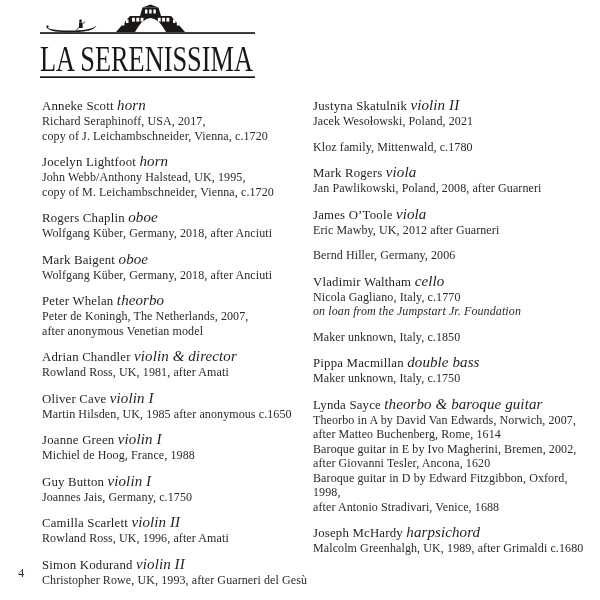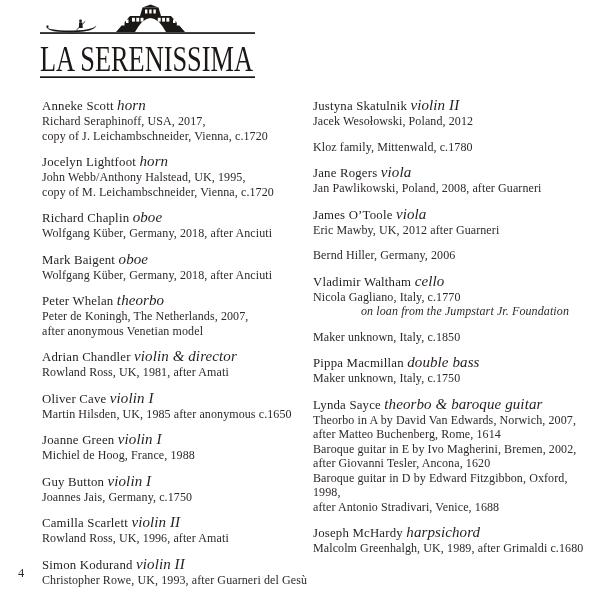--- a/index.html
+++ b/index.html
@@ -36,21 +36,21 @@
     font-style: italic;
     font-size: 15px;
     letter-spacing: 0.1px;
   }
   .detail {
     font-size: 12px;
     line-height: 14.5px;
     letter-spacing: 0.1px;
     color: #2e2927;
   }
-  .note { font-style: italic; margin-left: 48px; }
+  .note { font-style: italic; }
   .page-number {
     position: absolute;
     left: 18px; top: 566px;
     font-size: 12.5px;
     color: #2e2927;
   }
 </style>
 </head>
 <body>
 
@@ -102,21 +102,21 @@
         <div class="entry-name"><span>Anneke Scott </span><span class="instrument">horn</span></div>
         <div class="detail">Richard Seraphinoff, USA, 2017,</div>
         <div class="detail">copy of J. Leichambschneider, Vienna, c.1720</div>
       </div>
       <div class="entry">
         <div class="entry-name"><span>Jocelyn Lightfoot </span><span class="instrument">horn</span></div>
         <div class="detail">John Webb/Anthony Halstead, UK, 1995,</div>
         <div class="detail">copy of M. Leichambschneider, Vienna, c.1720</div>
       </div>
       <div class="entry">
-        <div class="entry-name"><span>Richard Chaplin </span><span class="instrument">oboe</span></div>
+        <div class="entry-name"><span>Rogers Chaplin </span><span class="instrument">oboe</span></div>
         <div class="detail">Wolfgang Küber, Germany, 2018, after Anciuti</div>
       </div>
       <div class="entry">
         <div class="entry-name"><span>Mark Baigent </span><span class="instrument">oboe</span></div>
         <div class="detail">Wolfgang Küber, Germany, 2018, after Anciuti</div>
       </div>
       <div class="entry">
         <div class="entry-name"><span>Peter Whelan </span><span class="instrument">theorbo</span></div>
         <div class="detail">Peter de Koningh, The Netherlands, 2007,</div>
         <div class="detail">after anonymous Venetian model</div>
@@ -142,27 +142,27 @@
         <div class="detail">Rowland Ross, UK, 1996, after Amati</div>
       </div>
       <div class="entry">
         <div class="entry-name"><span>Simon Kodurand </span><span class="instrument">violin II</span></div>
         <div class="detail">Christopher Rowe, UK, 1993, after Guarneri del Gesù</div>
       </div>
     </div>
   <div class="col col-right">
       <div class="entry">
         <div class="entry-name"><span>Justyna Skatulnik </span><span class="instrument">violin II</span></div>
-        <div class="detail">Jacek Wesołowski, Poland, 2012</div>
+        <div class="detail">Jacek Wesołowski, Poland, 2021</div>
       </div>
       <div class="entry">
         <div class="detail">Kloz family, Mittenwald, c.1780</div>
       </div>
       <div class="entry">
-        <div class="entry-name"><span>Jane Rogers </span><span class="instrument">viola</span></div>
+        <div class="entry-name"><span>Mark Rogers </span><span class="instrument">viola</span></div>
         <div class="detail">Jan Pawlikowski, Poland, 2008, after Guarneri</div>
       </div>
       <div class="entry">
         <div class="entry-name"><span>James O’Toole </span><span class="instrument">viola</span></div>
         <div class="detail">Eric Mawby, UK, 2012 after Guarneri</div>
       </div>
       <div class="entry">
         <div class="detail">Bernd Hiller, Germany, 2006</div>
       </div>
       <div class="entry">

